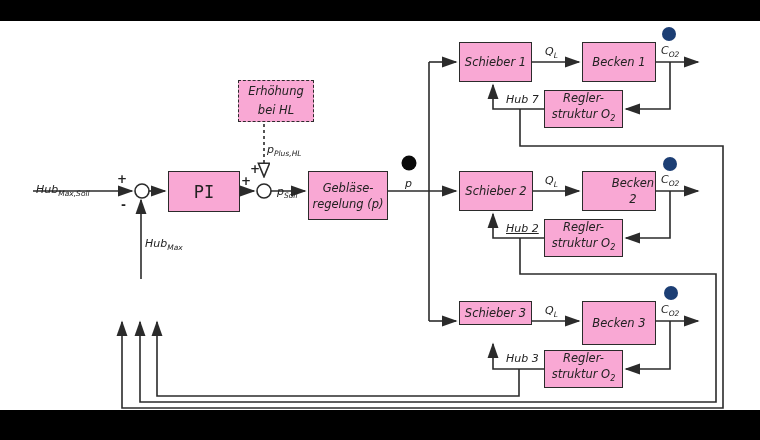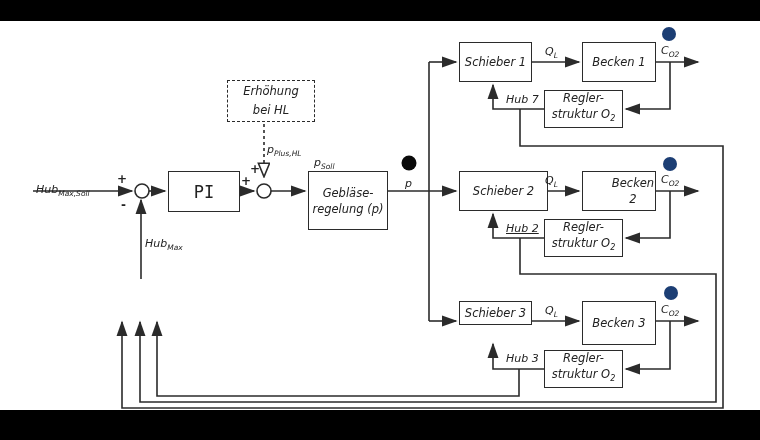--- a/index.html
+++ b/index.html
@@ -1,20 +1,20 @@
 <!DOCTYPE html>
 <html><head>
 <meta charset="utf-8">
 <style>
   html,body{margin:0;padding:0;background:#000;}
   .stage{position:relative;width:760px;height:440px;background:#000;overflow:hidden;
          font-family:"DejaVu Sans",sans-serif;color:#222;}
   .canvas{position:absolute;left:0;top:21px;width:760px;height:389px;background:#fff;}
   svg.wires{position:absolute;left:0;top:0;width:760px;height:440px;}
-  .box{position:absolute;border:1.6px solid #2b2b2b;background:#ffffff;display:flex;
+  .box{position:absolute;border:1.6px solid #2b2b2b;background:#f9a8d4;display:flex;
        flex-direction:column;align-items:center;justify-content:center;
        font-style:italic;font-size:11.5px;line-height:16px;text-align:center;box-sizing:border-box;}
   .box.dashed{border:1.6px dashed #2b2b2b;line-height:19px;}
   .box.pi{font-style:normal;font-family:"DejaVu Sans Mono",monospace;font-size:17px;}
   .sig{position:absolute;font-style:italic;font-size:11px;white-space:nowrap;}
   .sig sub{font-size:7.5px;font-style:italic;}
   .op{position:absolute;font-style:normal;font-size:12px;font-weight:bold;color:#222;}
   .boxsub sub{font-size:8px;}
 </style>
 </head>
@@ -73,43 +73,43 @@
     <circle cx="409" cy="163" r="7.5" fill="#0a0a0a"></circle>
     <circle cx="669" cy="34" r="7" fill="#1c3e74"></circle>
     <circle cx="670" cy="164" r="7" fill="#1c3e74"></circle>
     <circle cx="671" cy="293" r="7" fill="#1c3e74"></circle>
   </svg>
 
   <div class="box pi" style="left:168px;top:171px;width:72px;height:41px;">
     <span>PI</span>
   </div>
 
-  <div class="box" style="left:308px;top:171px;width:80px;height:59px;">
+  <div class="box" style="left:308px;top:171px;width:80px;height:49px;">
     <span>Gebläse-</span>
     <span>regelung (p)</span>
   </div>
 
-  <div class="box dashed" style="left:227px;top:80px;width:88px;height:42px;">
+  <div class="box dashed" style="left:238px;top:80px;width:76px;height:42px;">
     <span>Erhöhung</span>
     <span>bei HL</span>
   </div>
 
 
   <div class="box" style="left:459px;top:42px;width:73px;height:40px;">
     <span>Schieber 1</span>
   </div>
   <div class="box" style="left:582px;top:42px;width:74px;height:40px;">
     <span>Becken 1</span>
   </div>
   <div class="box boxsub" style="left:544px;top:90px;width:79px;height:38px;">
     <span>Regler-</span>
     <span><span>struktur O</span><sub>2</sub></span>
   </div>
 
-  <div class="box" style="left:459px;top:171px;width:89px;height:40px;">
+  <div class="box" style="left:459px;top:171px;width:74px;height:40px;">
     <span>Schieber 2</span>
   </div>
   <div class="box" style="left:582px;top:171px;width:74px;height:40px;padding-left:28px;">
     <span>Becken 2</span>
   </div>
   <div class="box boxsub" style="left:544px;top:219px;width:79px;height:38px;">
     <span>Regler-</span>
     <span><span>struktur O</span><sub>2</sub></span>
   </div>
 
@@ -124,21 +124,21 @@
     <span><span>struktur O</span><sub>2</sub></span>
   </div>
 
   <div class="sig" style="left:36px;top:183px;"><span>Hub</span><sub>Max,Soll</sub></div>
   <div class="op" style="left:117px;top:172px;">+</div>
   <div class="op" style="left:121px;top:198px;">-</div>
   <div class="sig" style="left:145px;top:237px;"><span>Hub</span><sub>Max</sub></div>
   <div class="op" style="left:241px;top:174px;">+</div>
   <div class="op" style="left:250px;top:162px;">+</div>
   <div class="sig" style="left:267px;top:143px;"><span>p</span><sub>Plus,HL</sub></div>
-  <div class="sig" style="left:277px;top:156px;margin-left:37px;"><span>p</span><sub>Soll</sub></div>
+  <div class="sig" style="left:277px;top:185px;"><span>p</span><sub>Soll</sub></div>
   <div class="sig" style="left:405px;top:177px;">p</div>
 
   <div class="sig" style="left:545px;top:45px;"><span>Q</span><sub>L</sub></div>
   <div class="sig" style="left:661px;top:44px;"><span>C</span><sub>O2</sub></div>
   <div class="sig" style="left:506px;top:93px;">Hub 7</div>
 
   <div class="sig" style="left:545px;top:174px;"><span>Q</span><sub>L</sub></div>
   <div class="sig" style="left:661px;top:173px;"><span>C</span><sub>O2</sub></div>
   <div class="sig" style="left:506px;top:222px;text-decoration:underline;">Hub 2</div>
 

